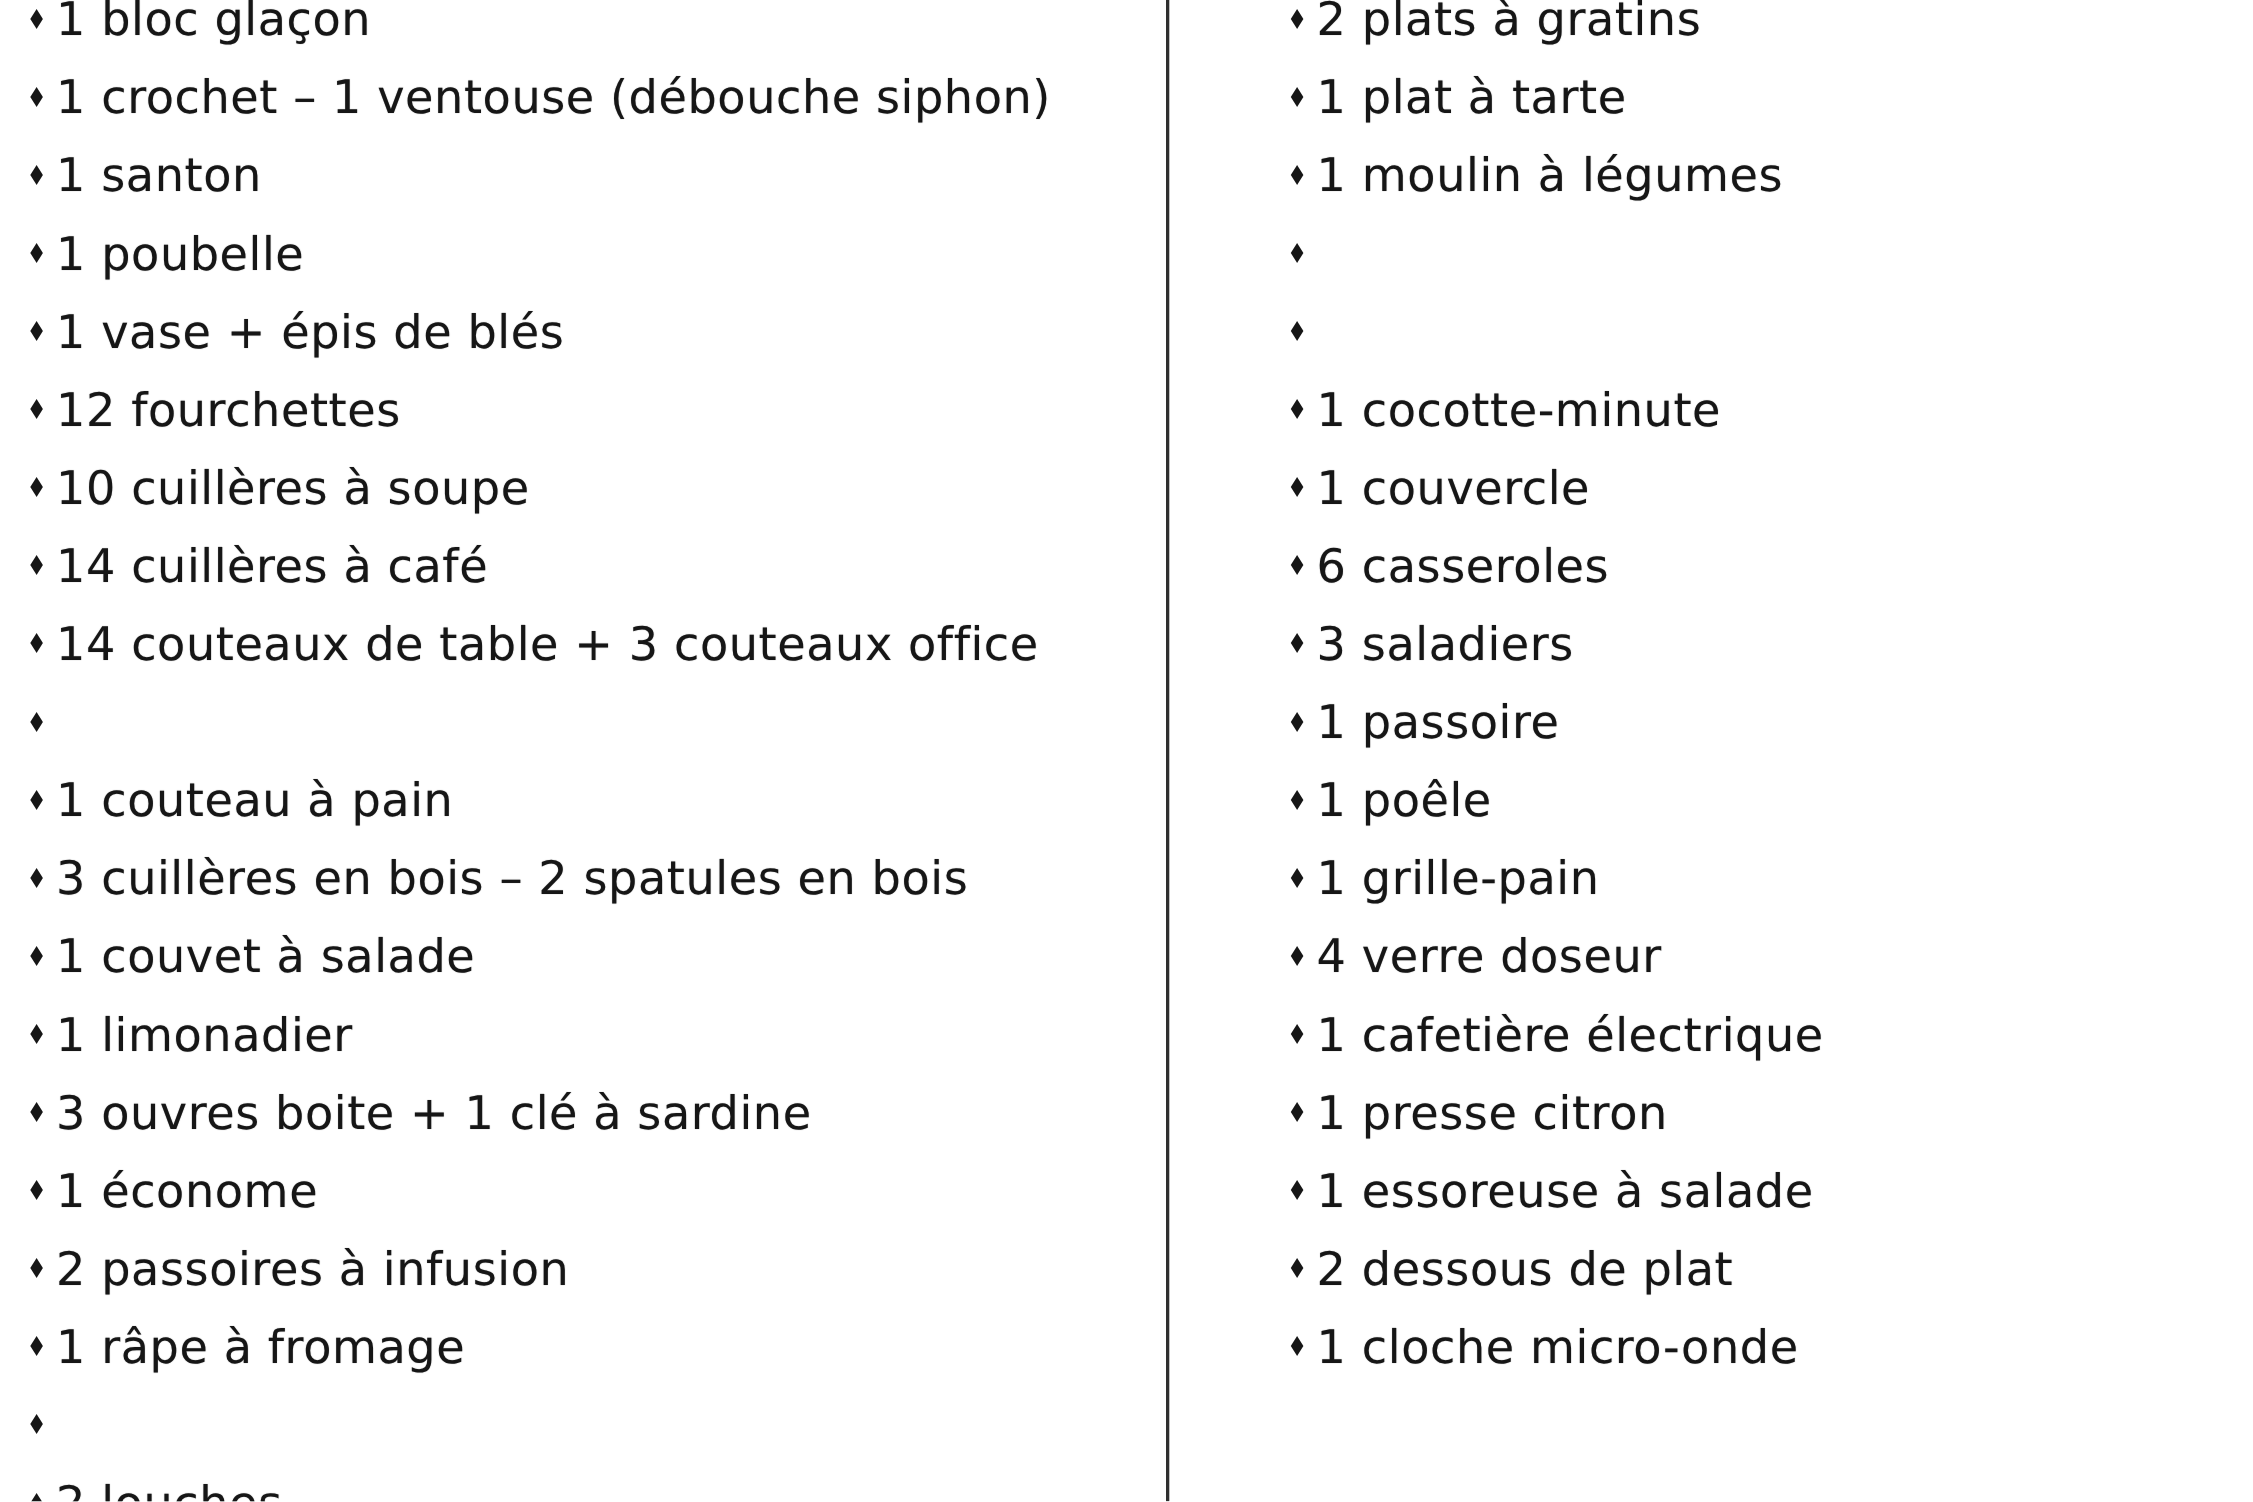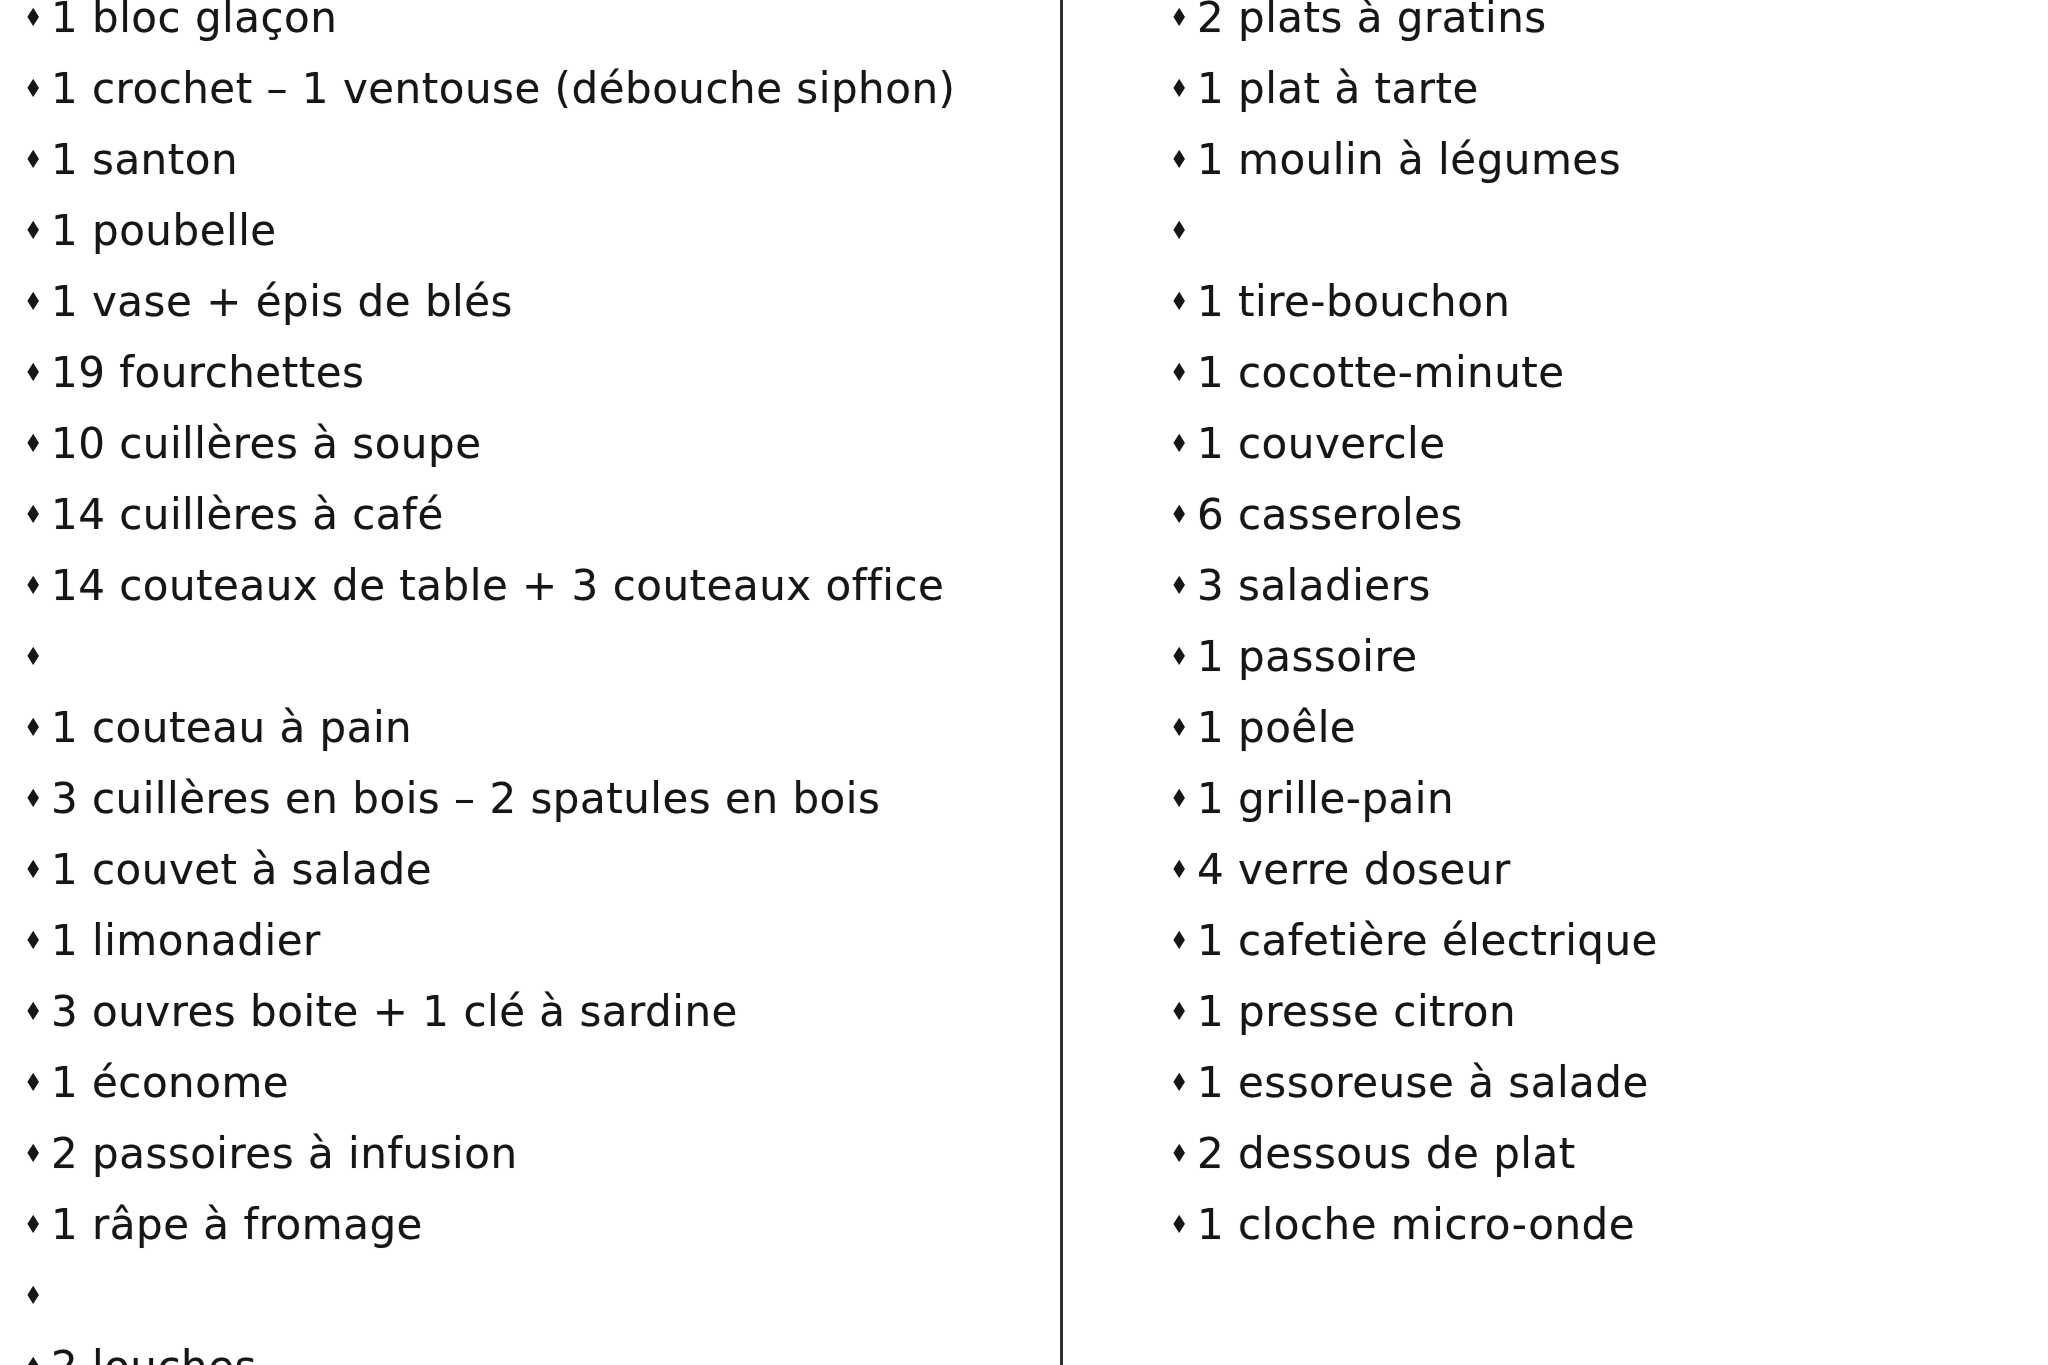--- a/index.html
+++ b/index.html
@@ -66,21 +66,21 @@
       <div class="row">
         <span class="bullet">♦</span>
         <span class="item-text">1 poubelle</span>
       </div>
       <div class="row">
         <span class="bullet">♦</span>
         <span class="item-text">1 vase + épis de blés</span>
       </div>
       <div class="row">
         <span class="bullet">♦</span>
-        <span class="item-text">19 fourchettes</span>
+        <span class="item-text">12 fourchettes</span>
       </div>
       <div class="row">
         <span class="bullet">♦</span>
         <span class="item-text">10 cuillères à soupe</span>
       </div>
       <div class="row">
         <span class="bullet">♦</span>
         <span class="item-text">14 cuillères à café</span>
       </div>
       <div class="row">
@@ -142,21 +142,20 @@
       </div>
       <div class="row">
         <span class="bullet">♦</span>
         <span class="item-text">1 moulin à légumes</span>
       </div>
       <div class="row">
         <span class="bullet">♦</span>
       </div>
       <div class="row">
         <span class="bullet">♦</span>
-        <span class="item-text">1 tire-bouchon</span>
       </div>
       <div class="row">
         <span class="bullet">♦</span>
         <span class="item-text">1 cocotte-minute</span>
       </div>
       <div class="row">
         <span class="bullet">♦</span>
         <span class="item-text">1 couvercle</span>
       </div>
       <div class="row">

